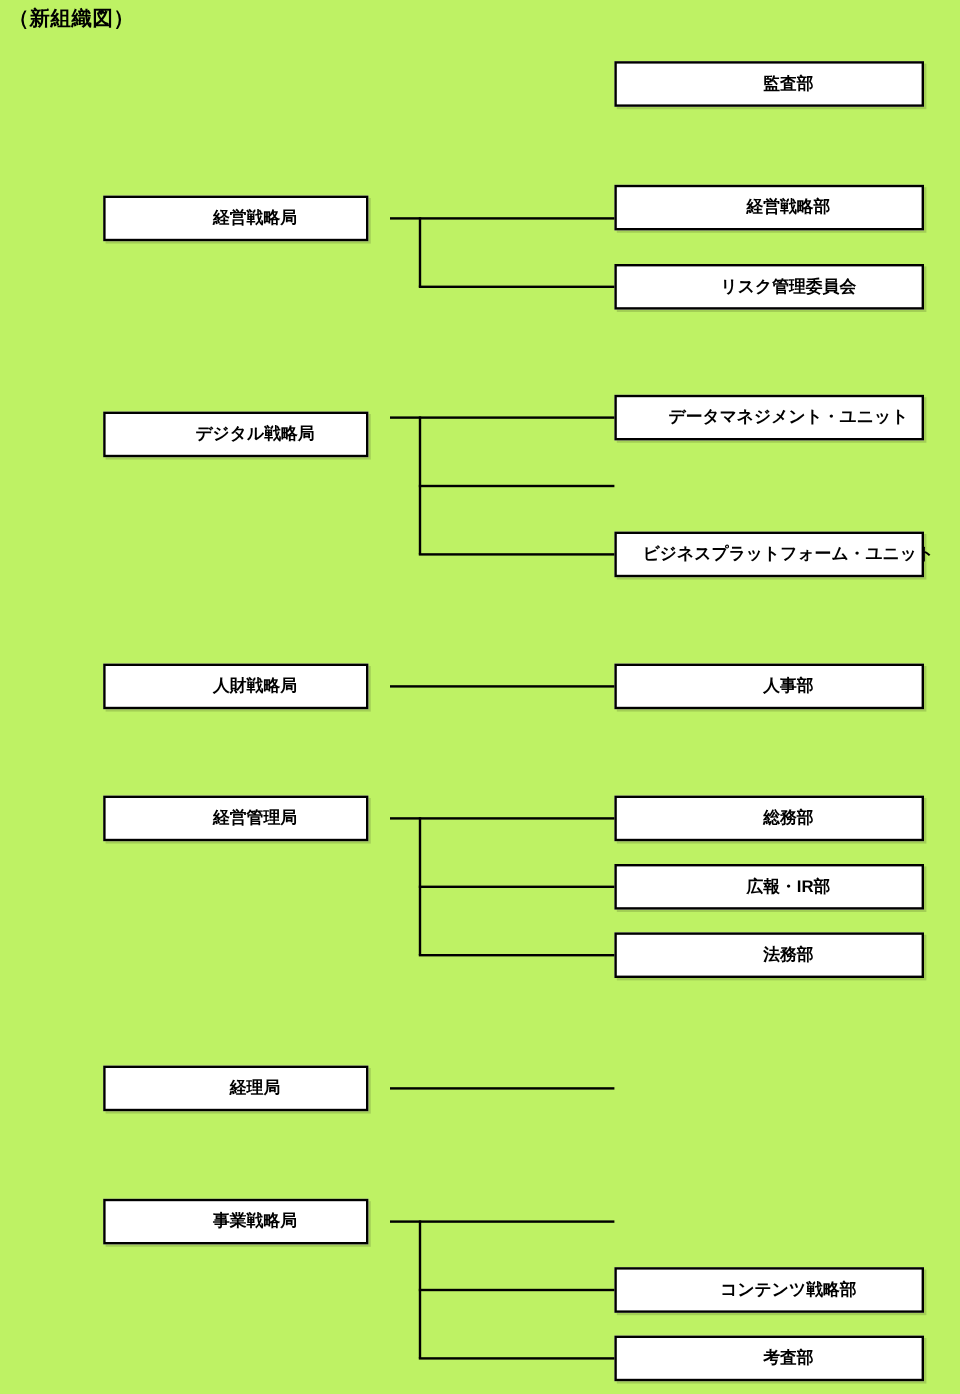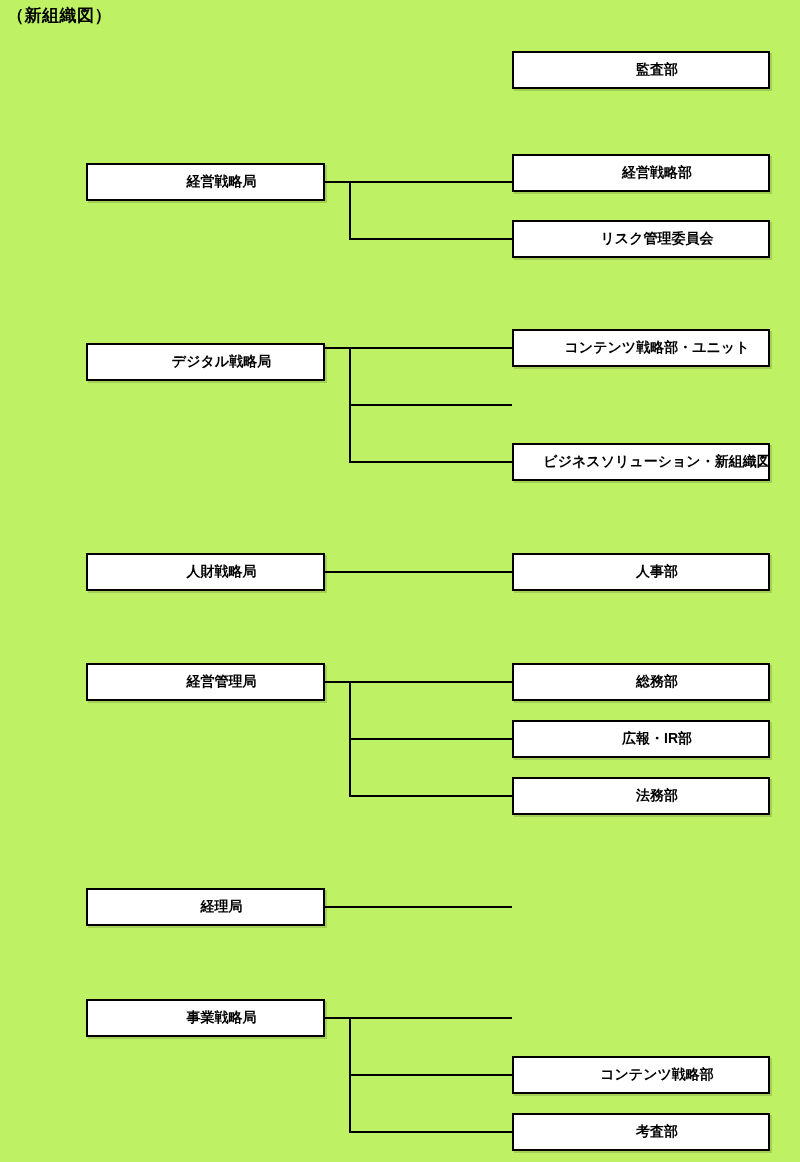--- a/index.html
+++ b/index.html
@@ -34,21 +34,21 @@
     box-shadow: 2px 2px 0 rgba(0,0,0,0.14);
     display: flex;
     align-items: center;
     justify-content: center;
     font-size: 14px;
     font-weight: bold;
     color: #000000;
     white-space: nowrap;
     padding-left: 32px;
   }
-  .left-col  { left: 86px;  width: 239px; }
+  .left-col  { left: 86px;  width: 221px; }
   .right-col { left: 512px; width: 258px; }
   .hline {
     position: absolute;
     height: 1.5px;
     background: #000000;
   }
   .vline {
     position: absolute;
     width: 1.5px;
     background: #000000;
@@ -67,22 +67,22 @@
   <div class="box right-col" style="top:51px">監査部</div>
 
   <div class="box left-col" style="top:163px">経営戦略局</div>
   <div class="box right-col" style="top:154px">経営戦略部</div>
   <div class="box right-col" style="top:220px">リスク管理委員会</div>
   <div class="hline stub" style="top:181px"></div>
   <div class="vline drop" style="top:181px; height:58px"></div>
   <div class="hline branch" style="top:238px"></div>
 
   <div class="box left-col" style="top:343px">デジタル戦略局</div>
-  <div class="box right-col" style="top:329px">コンテンツ戦略部・ユニット</div>
-  <div class="box right-col" style="top:443px">ビジネスソリューション・新組織図</div>
+  <div class="box right-col" style="top:329px">データマネジメント・ユニット</div>
+  <div class="box right-col" style="top:443px">ビジネスプラットフォーム・ユニット</div>
   <div class="hline stub" style="top:347px"></div>
   <div class="vline drop" style="top:347px; height:115px"></div>
   <div class="hline branch" style="top:404px"></div>
   <div class="hline branch" style="top:461px"></div>
 
   <div class="box left-col" style="top:553px">人財戦略局</div>
   <div class="box right-col" style="top:553px">人事部</div>
   <div class="hline stub" style="top:571px"></div>
 
   <div class="box left-col" style="top:663px">経営管理局</div>

